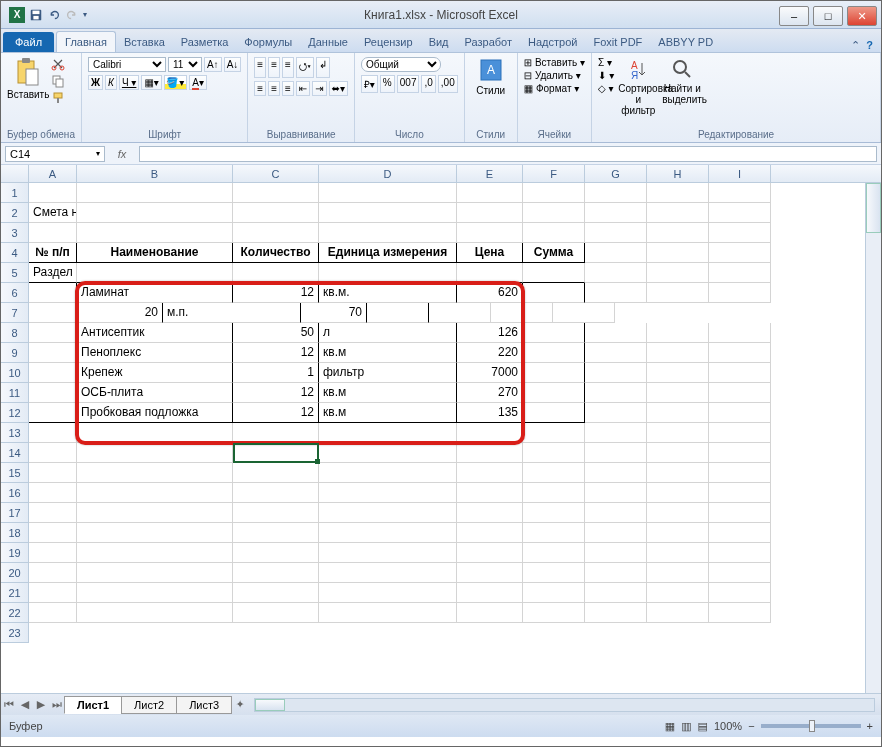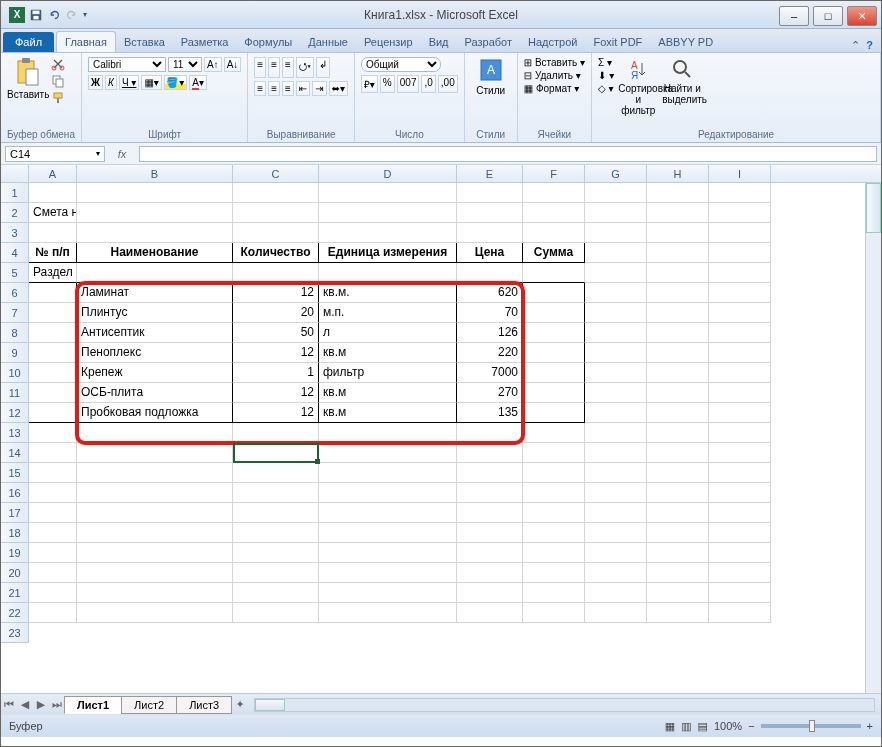--- a/index.html
+++ b/index.html
@@ -345,21 +345,20 @@
           <div class="cell rthick num" style="width: 86px;">12</div>
           <div class="cell rthick" style="width: 138px;">кв.м.</div>
           <div class="cell rthick num" style="width: 66px;">620</div>
           <div class="cell rthick" style="width: 62px;"></div>
           <div class="cell" style="width: 62px;"></div>
           <div class="cell" style="width: 62px;"></div>
           <div class="cell" style="width: 62px;"></div>
         </div>
         <div class="gridrow">
           <div class="cell rthick" style="width: 48px;"></div>
-          <div class="cell rthick" style="width: 156px;">Плинтус</div>
           <div class="cell rthick num" style="width: 86px;">20</div>
           <div class="cell rthick" style="width: 138px;">м.п.</div>
           <div class="cell rthick num" style="width: 66px;">70</div>
           <div class="cell rthick" style="width: 62px;"></div>
           <div class="cell" style="width: 62px;"></div>
           <div class="cell" style="width: 62px;"></div>
           <div class="cell" style="width: 62px;"></div>
         </div>
         <div class="gridrow">
           <div class="cell rthick" style="width: 48px;"></div>

